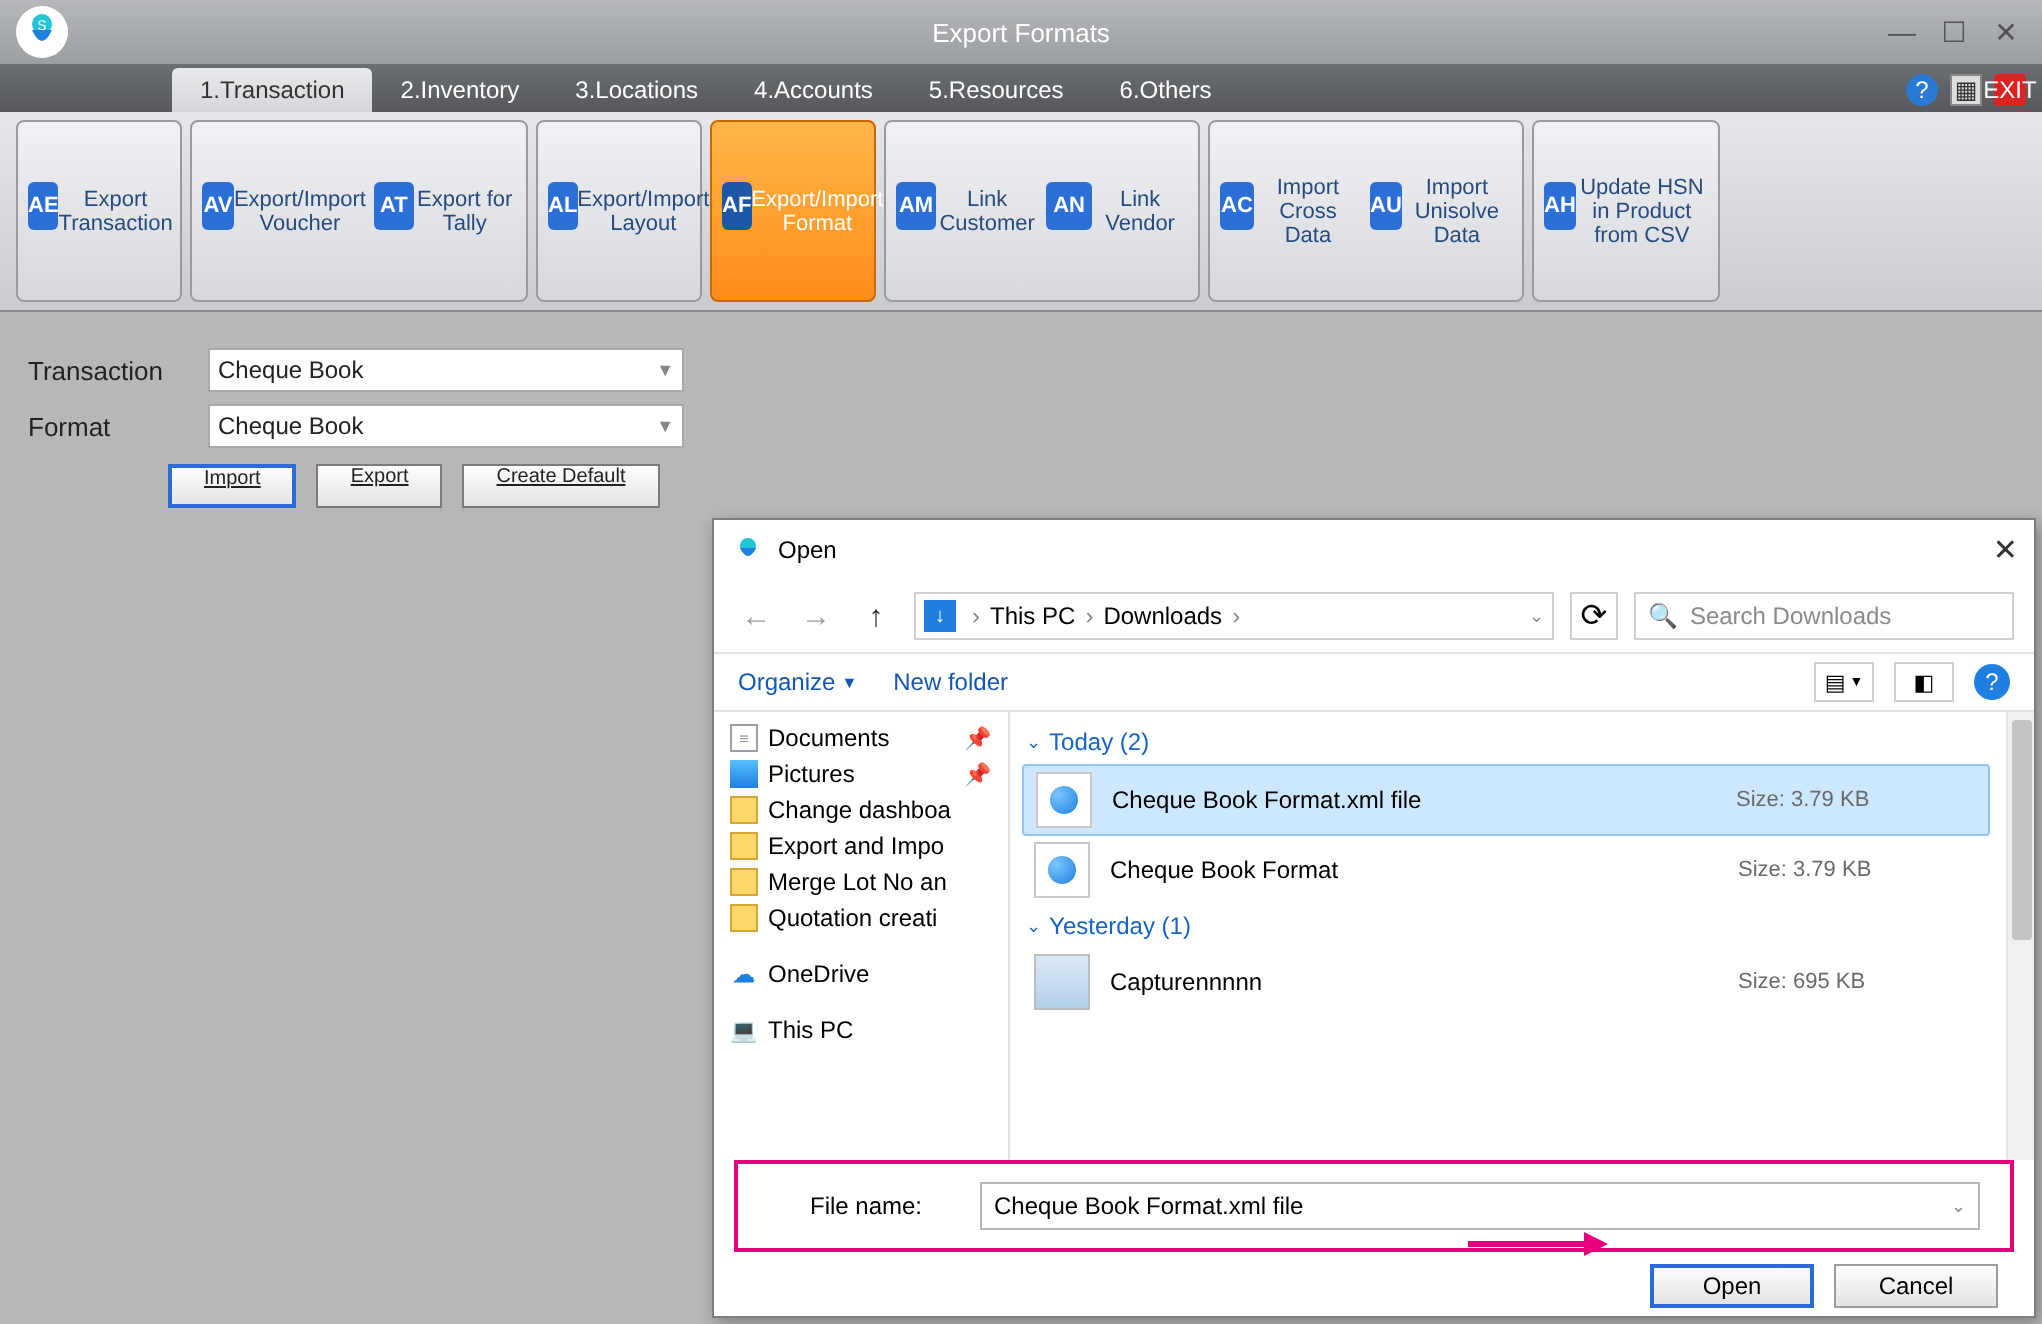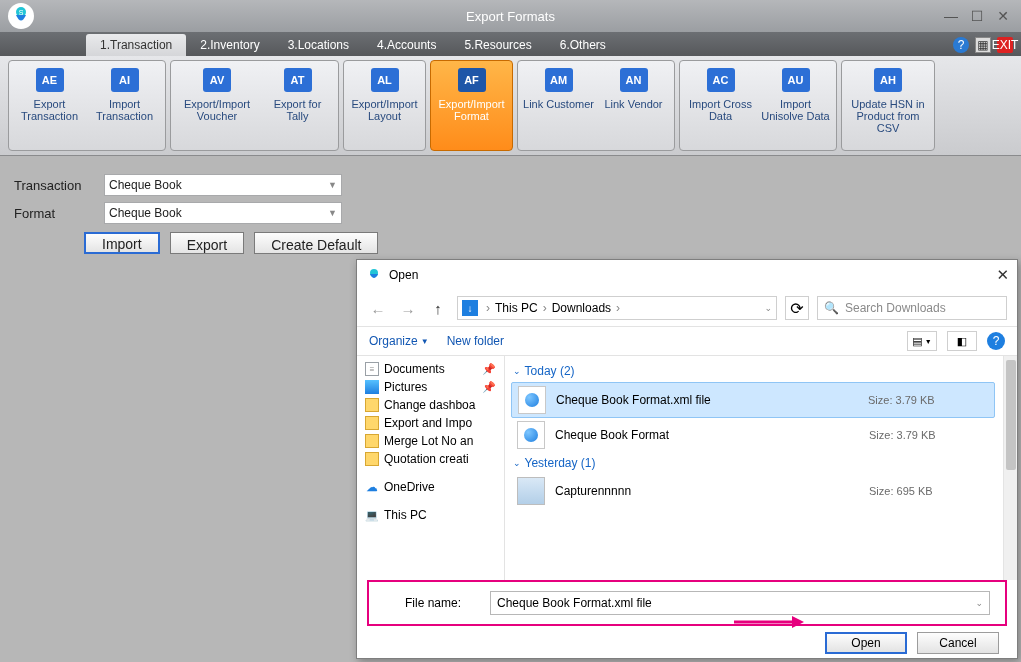--- a/index.html
+++ b/index.html
@@ -17,35 +17,35 @@
   .menutabs .tab { padding:4px 14px; cursor:pointer;}
   .menutabs .tab.active { background:linear-gradient(#e9eaec,#d5d6d9); color:#333; border-radius:3px 3px 0 0;}
   .menutabs .righticons {margin-left:auto; display:flex; gap:6px; padding:3px 8px;}
   .menutabs .ricon {width:16px;height:16px;display:flex;align-items:center;justify-content:center;font-size:12px;}
   .exit-icon{background:#d22; color:#fff;padding:0 2px;font-size:9px;border-radius:2px;}
   .help-icon{color:#fff;background:#2a7ad3;border-radius:50%;}
 
   
   .ribbon { height:100px; background:linear-gradient(#e6e7ea,#cacbce); border-bottom:1px solid #8a8b8d; display:flex; padding:4px 8px; gap:4px;}
   .rgroup { border:1px solid #9a9b9d; border-radius:4px; background:linear-gradient(#f0f1f4,#d7d8db); display:flex; padding:3px;}
-  .ritem { width:75px; display:flex; flex-direction:column; align-items:center; justify-content:flex-start; padding:4px 2px; font-size:11px; color:#284a7e; text-align:center; cursor:pointer; border-radius:3px;}
+  .ritem { width:75px; display:flex; align-items:center; justify-content:flex-start; padding:4px 2px; font-size:11px; color:#284a7e; text-align:center; cursor:pointer; border-radius:3px;}
   .ritem.wide{width:86px;}
   .ritem .ibox{width:28px;height:24px;background:#2c6fd6;border-radius:3px;margin-bottom:6px;display:flex;align-items:center;justify-content:center;color:#fff;font-size:11px;font-weight:bold;}
   .rgroup.highlight{background:linear-gradient(#ffb648,#ff8c1a); border-color:#c76a00;}
   .rgroup.highlight .ritem{color:#fff;}
   .rgroup.highlight .ibox{background:#1e56a8;}
 
   
   .form-area{padding:18px 14px; color:#222; font-size:13px;}
   .frow{display:flex; align-items:center; margin-bottom:6px;}
   .frow .lbl{width:90px;}
   .frow .sel{width:238px;height:22px;border:1px solid #a8a9ab;background:#fff; display:flex;align-items:center;justify-content:space-between;padding:0 4px;font-size:12px;}
   .frow .sel .arrow{color:#888;font-size:9px;}
   .btnrow{display:flex; gap:10px; margin-left:70px;margin-top:8px;}
-  .btn{height:22px;padding:0 16px;border:1px solid #7a7a7a;background:linear-gradient(#fdfdfd,#e4e4e4);font-size:14px;display:flex;align-items:flex-end;cursor:pointer;}
+  .btn{height:22px;padding:0 16px;border:1px solid #7a7a7a;background:linear-gradient(#fdfdfd,#e4e4e4);font-size:10px;display:flex;align-items:flex-start;cursor:pointer;text-decoration:underline;}
   .btn.primary{border:2px solid #2a6bd4;}
 
   
   .dialog{position:absolute; left:356px; top:259px; width:662px; height:400px; background:#fff; border:1px solid #7e7e7e; box-shadow:2px 3px 8px rgba(0,0,0,.3);}
   .dhdr{height:30px;display:flex;align-items:center;padding:0 8px;font-size:12px;}
   .dhdr .dicon{width:18px;height:18px;display:flex;align-items:center;justify-content:center;color:#21b7c6;margin-right:6px;}
   .dhdr .dx{margin-left:auto;font-size:15px;cursor:pointer;color:#333;}
   .dnav{height:36px;display:flex;align-items:center;gap:8px;padding:0 10px;}
   .dnav .navbtn{width:22px;height:22px;display:flex;align-items:center;justify-content:center;color:#9a9a9a;font-size:15px;cursor:pointer;}
   .dnav .navbtn.enabled{color:#333;}
@@ -126,24 +126,20 @@
     <div class="ricon exit-icon">EXIT</div>
   </div>
 </div>
 
 <div class="ribbon" id="ribbon">
     <div class="rgroup">
       <div class="ritem">
         <div class="ibox">AE</div>
         <div>Export Transaction</div>
       </div>
-      <div class="ritem">
-        <div class="ibox">AI</div>
-        <div>Import Transaction</div>
-      </div>
     </div>
     <div class="rgroup">
       <div class="ritem wide">
         <div class="ibox">AV</div>
         <div>Export/Import Voucher</div>
       </div>
       <div class="ritem">
         <div class="ibox">AT</div>
         <div>Export for Tally</div>
       </div>

